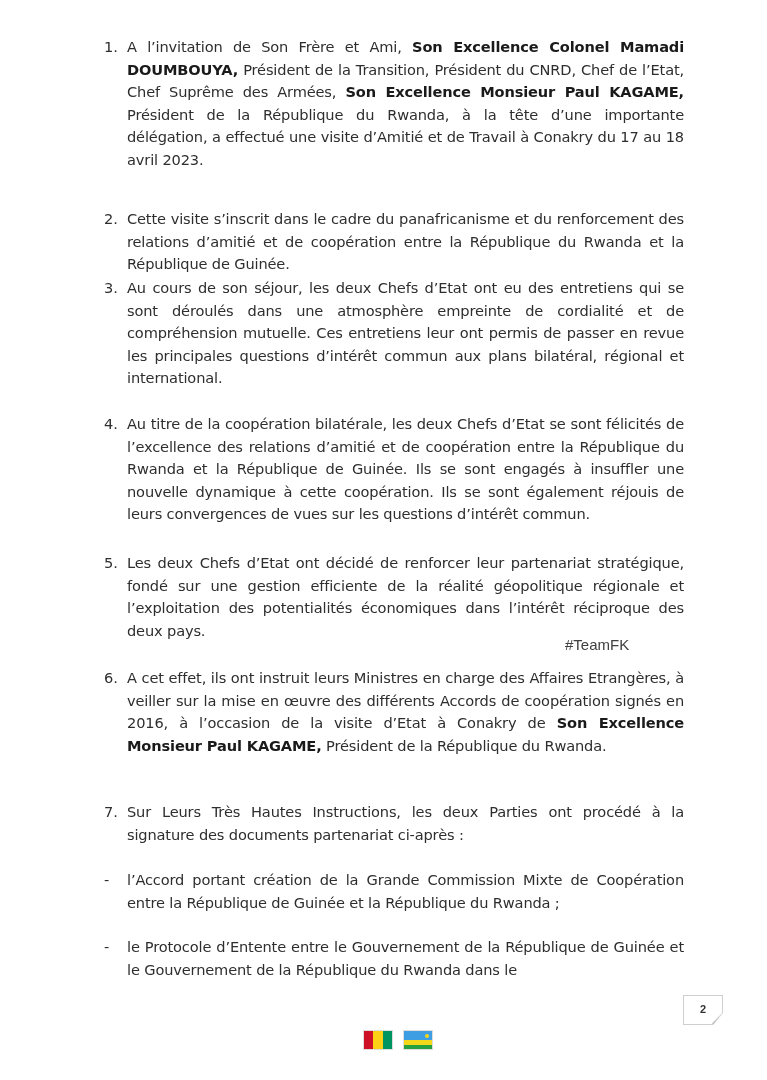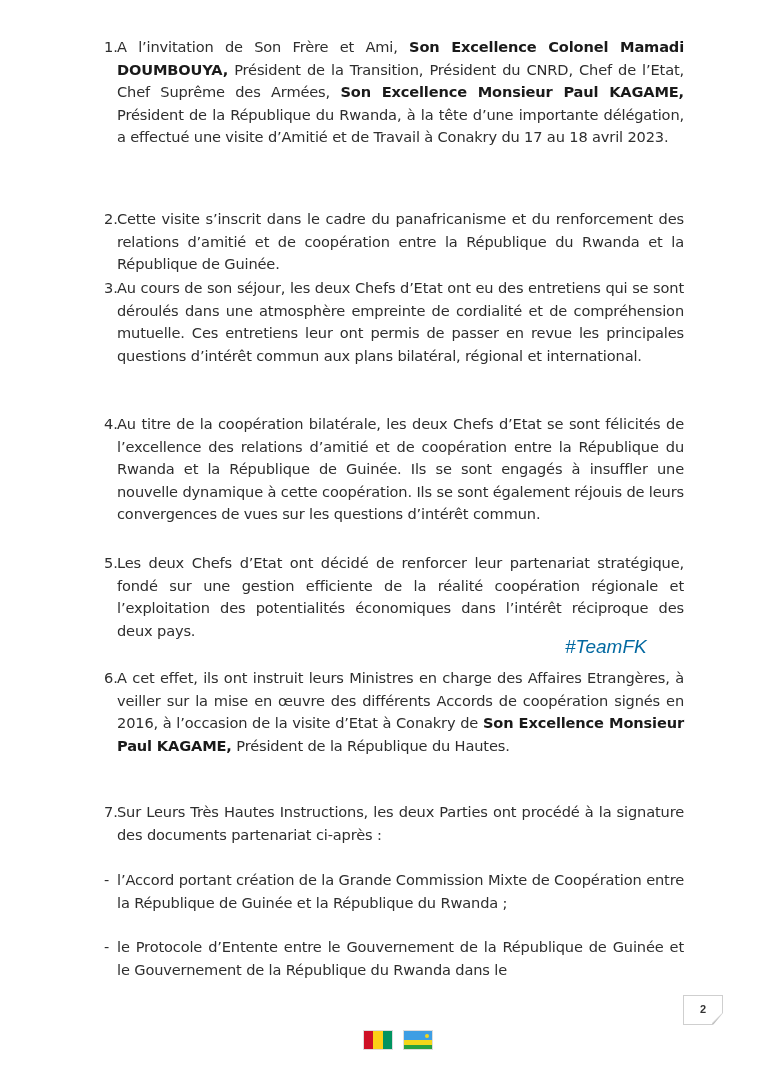--- a/index.html
+++ b/index.html
@@ -1,23 +1,23 @@
 <!DOCTYPE html>
 <html><head>
 <meta charset="utf-8">
 <style>
   html, body { margin: 0; padding: 0; background: #ffffff; }
   body { width: 767px; height: 1080px; position: relative; overflow: hidden;
          font-family: "DejaVu Sans", sans-serif; color: #2e2e2e; }
   .page { position: absolute; left: 0; top: 0; width: 767px; height: 1080px; background: #ffffff; }
   .item { position: absolute; left: 104px; width: 580px; font-size: 14.6px; line-height: 22.6px; letter-spacing: -0.15px; }
   .num { position: absolute; left: 0; top: 0; width: 22px; }
-  .txt { margin-left: 13px; text-align: justify; text-align-last: left; }
+  .txt { margin-left: 23px; text-align: justify; text-align-last: left; }
   .txt b { font-weight: bold; color: #1a1a1a; }
-  .tag { position: absolute; left: 565px; top: 636px; font-family: "Liberation Sans", sans-serif; font-size: 19px; color: #0369a1; font-style: italic; }
+  .tag { position: absolute; left: 565px; top: 636px; font-family: "Liberation Sans", sans-serif; font-size: 15px; color: #404040; }
   .flags { position: absolute; top: 1030px; left: 363px; display: flex; gap: 10px; }
   .flag-gn { width: 28px; height: 18px; display: flex; border: 1px solid #ddd; }
   .flag-gn span { flex: 1; }
   .flag-rw { width: 28px; height: 18px; display: flex; flex-direction: column; position: relative; border: 1px solid #ddd; }
   .flag-rw .b { flex: 2; background: #3d9ee4; }
   .flag-rw .y { flex: 1; background: #f3d71a; }
   .flag-rw .g { flex: 1; background: #27a13f; }
   .flag-rw .sun { position: absolute; right: 3px; top: 3px; width: 4px; height: 4px; border-radius: 50%; background: #f3d71a; }
   .page-num { position: absolute; left: 683px; top: 995px; width: 38px; height: 28px; border: 1px solid #cfcfcf; background: #fff;
               font-family: "Liberation Sans", sans-serif; font-size: 11px; font-weight: bold; color: #333; text-align: center; line-height: 26px;
@@ -39,26 +39,26 @@
   <div class="item" style="top:277px">
     <span class="num">3.</span>
     <div class="txt"><span>Au cours de son séjour, les deux Chefs d’Etat ont eu des entretiens qui se sont déroulés dans une atmosphère empreinte de cordialité et de compréhension mutuelle. Ces entretiens leur ont permis de passer en revue les principales questions d’intérêt commun aux plans bilatéral, régional et international.</span></div>
   </div>
   <div class="item" style="top:413px">
     <span class="num">4.</span>
     <div class="txt"><span>Au titre de la coopération bilatérale, les deux Chefs d’Etat se sont félicités de l’excellence des relations d’amitié et de coopération entre la République du Rwanda et la République de Guinée. Ils se sont engagés à insuffler une nouvelle dynamique à cette coopération. Ils se sont également réjouis de leurs convergences de vues sur les questions d’intérêt commun.</span></div>
   </div>
   <div class="item" style="top:552px">
     <span class="num">5.</span>
-    <div class="txt"><span>Les deux Chefs d’Etat ont décidé de renforcer leur partenariat stratégique, fondé sur une gestion efficiente de la réalité coopération régionale et l’exploitation des potentialités économiques dans l’intérêt réciproque des deux pays.</span></div>
+    <div class="txt"><span>Les deux Chefs d’Etat ont décidé de renforcer leur partenariat stratégique, fondé sur une gestion efficiente de la réalité géopolitique régionale et l’exploitation des potentialités économiques dans l’intérêt réciproque des deux pays.</span></div>
   </div>
   <div class="tag">#TeamFK</div>
   <div class="item" style="top:667px">
     <span class="num">6.</span>
-    <div class="txt"><span>A cet effet, ils ont instruit leurs Ministres en charge des Affaires Etrangères, à veiller sur la mise en œuvre des différents Accords de coopération signés en 2016, à l’occasion de la visite d’Etat à Conakry de </span><b>Son Excellence Monsieur Paul KAGAME,</b><span> Président de la République du Hautes.</span></div>
+    <div class="txt"><span>A cet effet, ils ont instruit leurs Ministres en charge des Affaires Etrangères, à veiller sur la mise en œuvre des différents Accords de coopération signés en 2016, à l’occasion de la visite d’Etat à Conakry de </span><b>Son Excellence Monsieur Paul KAGAME,</b><span> Président de la République du Rwanda.</span></div>
   </div>
   <div class="item" style="top:801px">
     <span class="num">7.</span>
     <div class="txt"><span>Sur Leurs Très Hautes Instructions, les deux Parties ont procédé à la signature des documents partenariat ci-après :</span></div>
   </div>
   <div class="item" style="top:869px">
     <span class="num">-</span>
     <div class="txt"><span>l’Accord portant création de la Grande Commission Mixte de Coopération entre la République de Guinée et la République du Rwanda ;</span></div>
   </div>
   <div class="item" style="top:936px">

